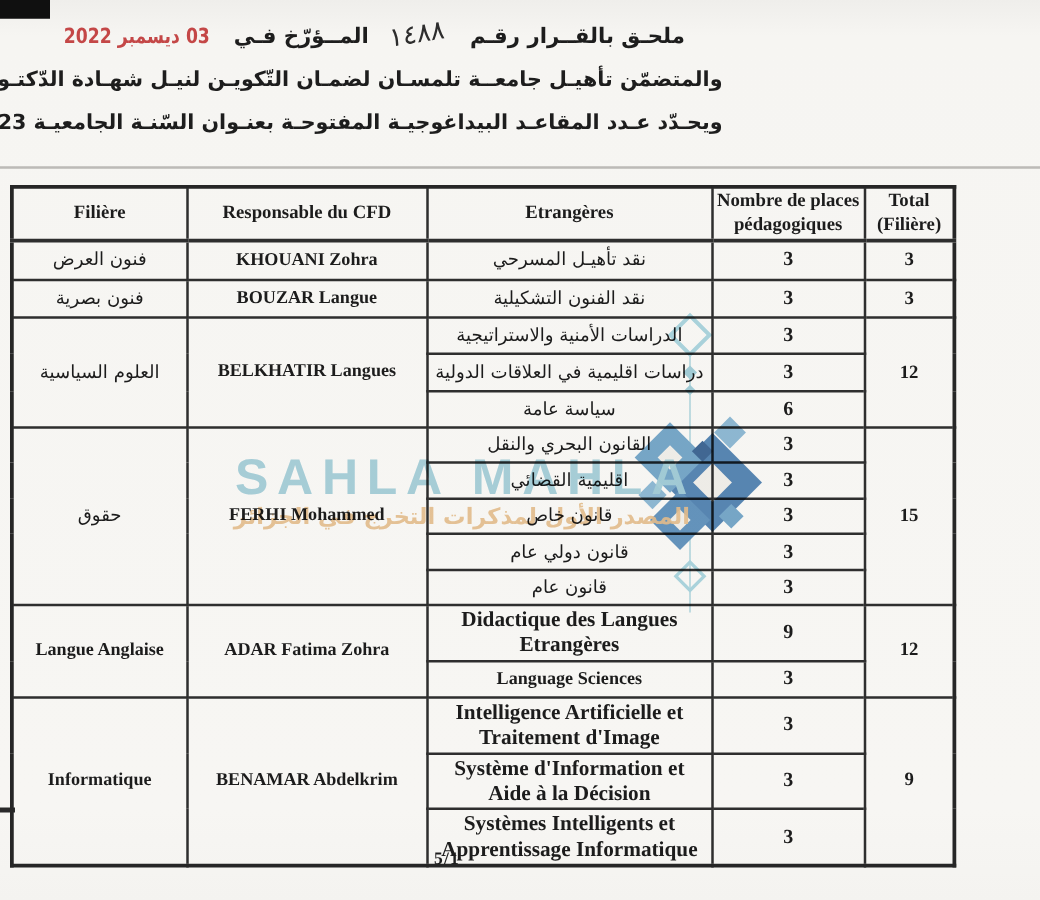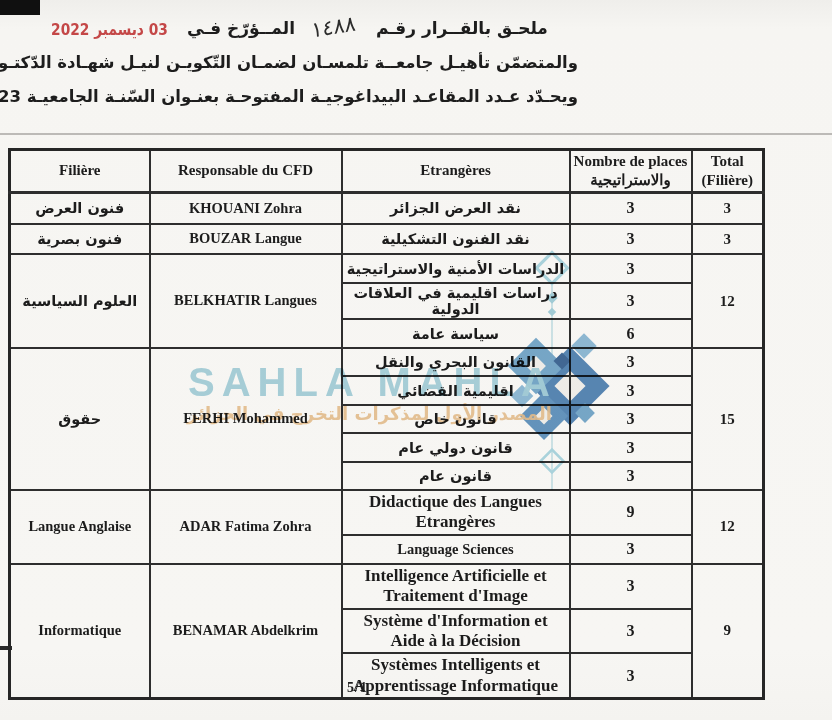--- a/index.html
+++ b/index.html
@@ -52,21 +52,21 @@
     padding:1px 3px;overflow:hidden;
   }
   tr.hdr td{
     border-bottom-width:3px;
     font-family:"Liberation Serif", serif;
     font-weight:700;font-size:15px;line-height:1.25;
   }
   td.ar{
     direction:rtl;
     font-family:"DejaVu Sans", sans-serif;
-    font-weight:700;font-size:14.5px;
+    font-weight:400;font-size:14.5px;
   }
   td.fr{
     font-family:"Liberation Serif", serif;
     font-weight:700;font-size:14.5px;line-height:1.2;
   }
   td.fr-sm{font-size:17px;}
   td.num{
     font-family:"Liberation Serif", serif;
     font-weight:700;font-size:16px;
   }
@@ -125,28 +125,28 @@
         <col style="width:192px">
         <col style="width:228px">
         <col style="width:122px">
         <col style="width:72px">
     </colgroup>
     <tbody>
       <tr class="hdr" style="height:42px">
         <td>Filière</td>
         <td>Responsable du CFD</td>
         <td>Etrangères</td>
-        <td>Nombre de places والاستراتيجية</td>
+        <td>Nombre de places pédagogiques</td>
         <td>Total (Filière)</td>
       </tr>
 
       <tr style="height:32px">
         <td class="ar">فنون العرض</td>
         <td class="fr">KHOUANI Zohra</td>
-        <td class="ar">نقد العرض الجزائر</td>
+        <td class="ar">نقد تأهيـل المسرحي</td>
         <td class="num">3</td>
         <td class="num total">3</td>
       </tr>
 
       <tr style="height:30px">
         <td class="ar">فنون بصرية</td>
         <td class="fr">BOUZAR Langue</td>
         <td class="ar">نقد الفنون التشكيلية</td>
         <td class="num">3</td>
         <td class="num total">3</td>

